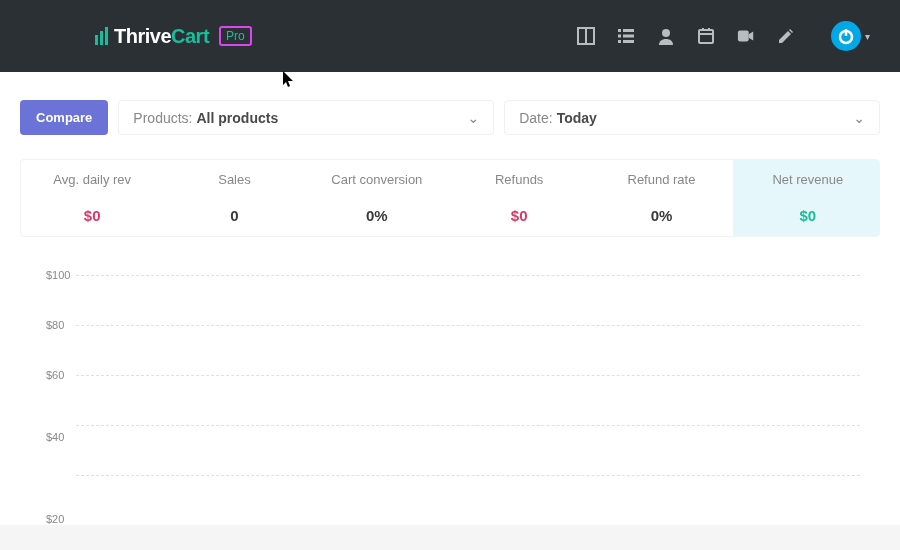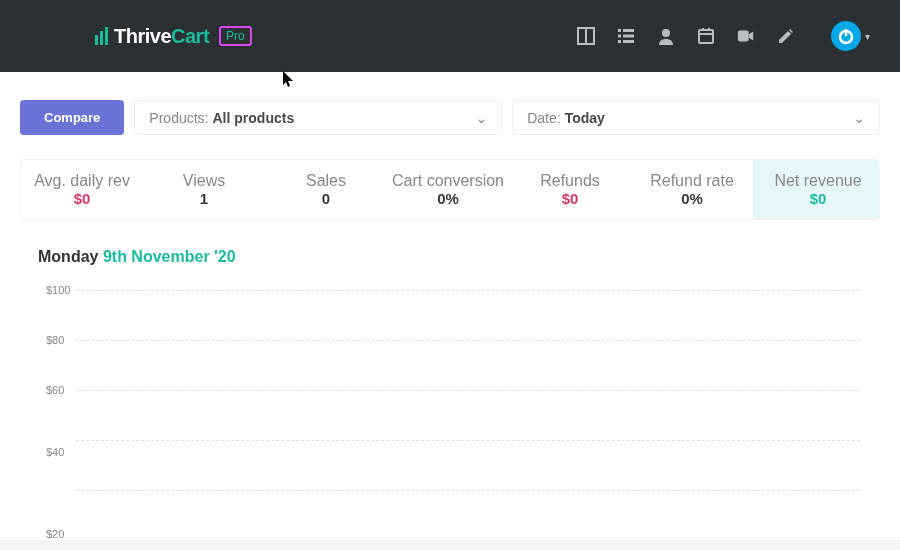--- a/index.html
+++ b/index.html
@@ -17,29 +17,29 @@
 .pro-badge { border: 2px solid #d946ef; color: #1abc9c; font-size: 12px; padding: 1px 5px; border-radius: 3px; margin-left: 4px; }
 .topbar-icons { margin-left: auto; display: flex; align-items: center; gap: 22px; }
 .topbar-icons .ticon { color: #b8bdc2; width: 18px; height: 18px; display: flex; align-items: center; justify-content: center; }
 .power-wrap { display: flex; align-items: center; gap: 4px; margin-left: 14px; }
 .power-btn { width: 30px; height: 30px; border-radius: 50%; background: #00a8e8; display: flex; align-items: center; justify-content: center; }
 .power-chevron { color: #b8bdc2; font-size: 10px; }
 
 .content { padding: 28px 20px 0 20px; background: #fff; margin-top: 0; }
 
 .filters { display: flex; align-items: stretch; gap: 10px; margin-bottom: 24px; }
-.compare-btn { background: #6b74d6; color: #fff; border: none; padding: 10px 24px; border-radius: 4px; font-size: 13px; font-weight: 600; cursor: pointer; }
+.compare-btn { background: #6b74d6; color: #fff; border: none; padding: 10px 16px; border-radius: 4px; font-size: 13px; font-weight: 600; cursor: pointer; }
 .filter-select { flex: 1; background: #fff; border: 1px solid #f0f0f0; border-radius: 4px; display: flex; align-items: center; padding: 0 14px; font-size: 14px; color: #888; cursor: pointer; position: relative; }
 .filter-select .value { color: #4a4a4a; font-weight: 600; margin-left: 4px; }
 .filter-select .chev { margin-left: auto; color: #888; }
 
 .stats { display: flex; border: 1px solid #f3f3f3; border-radius: 4px; margin-bottom: 28px; }
 .stat { flex: 1; text-align: center; padding: 12px 4px; }
 .stat.active { background: #e6f7fb; padding-left: 8px; }
-.stat-label { font-size: 16px; color: #888; margin-bottom: 0; }
+.stat-label { font-size: 13px; color: #888; margin-bottom: 20px; }
 .stat-value { font-size: 15px; font-weight: 700; }
 .stat-value.green { color: #d63966; }
 .stat-value.teal { color: #1abc9c; }
 .stat-value.dark { color: #3a3a3a; }
 
 .chart-title { font-size: 16px; font-weight: 700; color: #333; margin-bottom: 14px; padding-left: 18px; }
 .chart-title .date { color: #1abc9c; }
 
 .chart { position: relative; height: 260px; padding-left: 56px; padding-right: 20px; }
 .gridline { position: absolute; left: 56px; right: 20px; border-top: 1px dashed #e0e0e0; }
@@ -131,24 +131,20 @@
       <span class="chev">⌄</span>
     </div>
   </div>
 
   <div class="stats" id="stats-row">
       <div class="stat">
         <div class="stat-label">Avg. daily rev</div>
         <div class="stat-value green">$0</div>
       </div>
       <div class="stat">
-        <div class="stat-label">Views</div>
-        <div class="stat-value dark">1</div>
-      </div>
-      <div class="stat">
         <div class="stat-label">Sales</div>
         <div class="stat-value dark">0</div>
       </div>
       <div class="stat">
         <div class="stat-label">Cart conversion</div>
         <div class="stat-value dark">0%</div>
       </div>
       <div class="stat">
         <div class="stat-label">Refunds</div>
         <div class="stat-value green">$0</div>
@@ -156,24 +152,20 @@
       <div class="stat">
         <div class="stat-label">Refund rate</div>
         <div class="stat-value dark">0%</div>
       </div>
       <div class="stat active">
         <div class="stat-label">Net revenue</div>
         <div class="stat-value teal">$0</div>
       </div>
     </div>
 
-  <div class="chart-title">
-    <span>Monday</span>
-    <span class="date">9th November '20</span>
-  </div>
 
   <div class="chart" id="chart">
       <div class="gridline" style="top: 210px;"></div>
       <div class="ylabel" style="top: 210px; margin-top: 44px;">$20</div>
       <div class="gridline" style="top: 160px;"></div>
       <div class="ylabel" style="top: 160px; margin-top: 12px;">$40</div>
       <div class="gridline" style="top: 110px;"></div>
       <div class="ylabel" style="top: 110px;">$60</div>
       <div class="gridline" style="top: 60px;"></div>
       <div class="ylabel" style="top: 60px;">$80</div>

